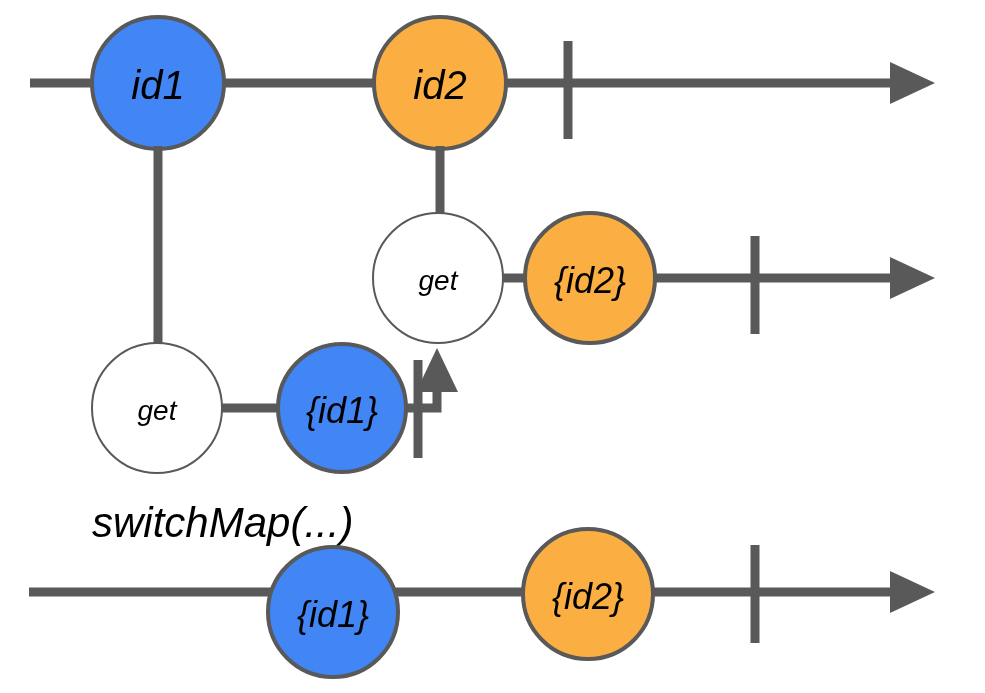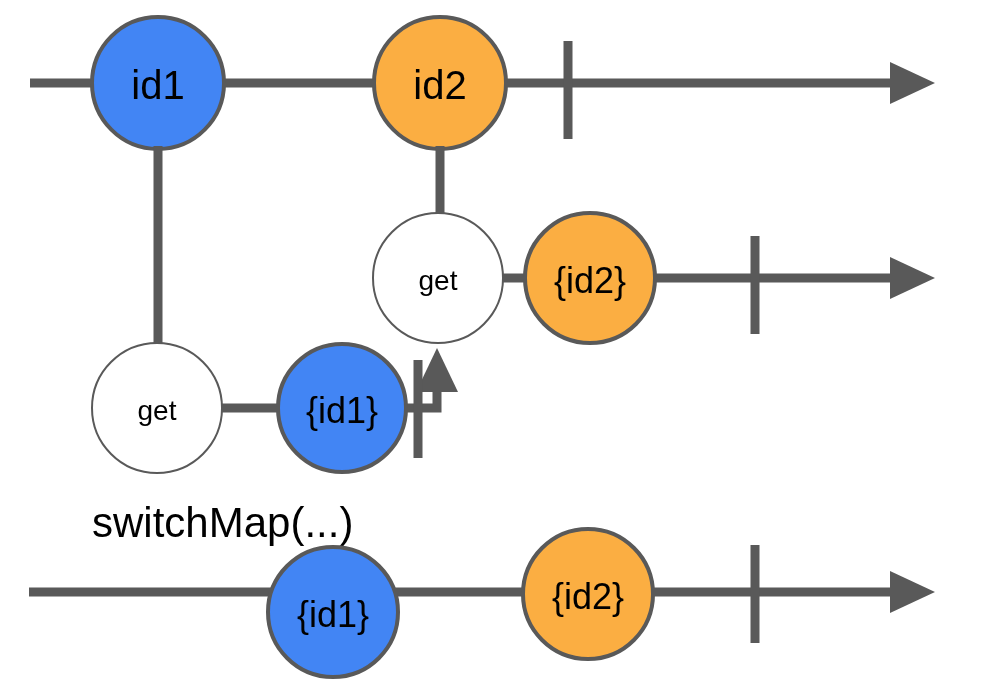--- a/index.html
+++ b/index.html
@@ -10,20 +10,21 @@
   }
   body {
     font-family: "Liberation Sans", sans-serif;
   }
   #diagram-root {
     position: relative;
     width: 985px;
     height: 693px;
     background: #ffffff;
     overflow: hidden;
+    font-style: italic;
   }
   svg#marble-svg {
     display: block;
     width: 985px;
     height: 693px;
   }
   .stream-line,
   .connector-line,
   .complete-tick {
     stroke: #595959;

